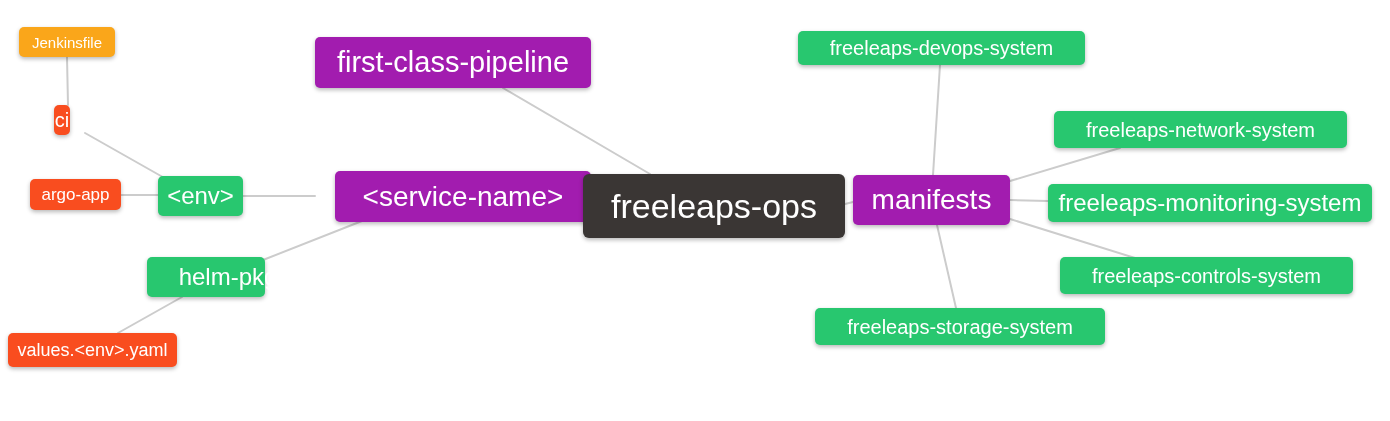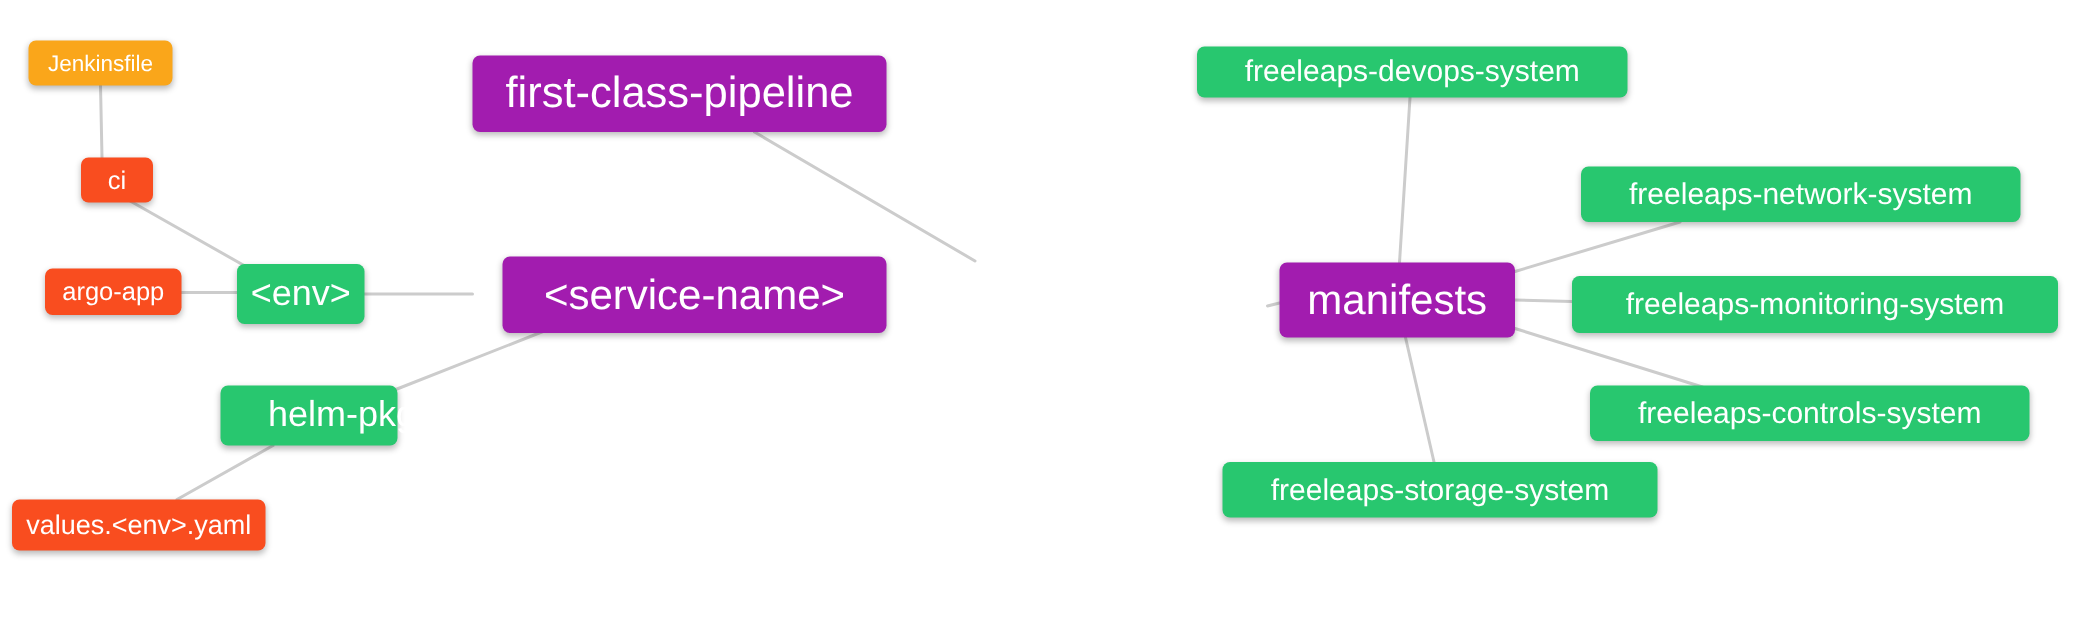--- a/index.html
+++ b/index.html
@@ -63,40 +63,41 @@
     <line x1="845" y1="204" x2="853" y2="202"></line>
     <line x1="933" y1="175" x2="940" y2="65"></line>
     <line x1="1010" y1="181" x2="1120" y2="148"></line>
     <line x1="1010" y1="200" x2="1048" y2="201"></line>
     <line x1="1010" y1="219" x2="1135" y2="258"></line>
     <line x1="937" y1="225" x2="956" y2="308"></line>
   </svg>
 
   <div class="node orange" style="left:19px;  top:27px;  width:96px;  height:30px; font-size:15px;">Jenkinsfile</div>
 
-  <div class="node red" style="left:54px;  top:105px; width:48px;  height:30px; font-size:17px;">ci</div>
+  <div class="node red" style="left:54px;  top:105px; width:16px;  height:30px; font-size:20px;">ci</div>
 
   <div class="node red" style="left:30px;  top:179px; width:91px;  height:31px; font-size:17px;">argo-app</div>
 
   <div class="node green" style="left:158px; top:176px; width:85px;  height:40px; font-size:24px;">&lt;env&gt;</div>
 
   <div class="node green" style="left:147px; top:257px; width:118px; height:40px; font-size:24px;padding-left:44px;">helm-pkg</div>
 
   <div class="node red" style="left:8px;   top:333px; width:169px; height:34px; font-size:18px;">values.&lt;env&gt;.yaml</div>
 
   <div class="node blue" style="left:315px; top:37px;  width:276px; height:51px; font-size:29px;">first-class-pipeline</div>
 
   <div class="node blue" style="left:315px; top:171px; width:256px; height:51px; font-size:28px;margin-left:20px;">&lt;service-name&gt;</div>
 
+  <div class="node dark" style="left:583px; top:174px; width:262px; height:64px; font-size:34px;">freeleaps-ops</div>
 
   <div class="node blue" style="left:853px; top:175px; width:157px; height:50px; font-size:28px;">manifests</div>
 
   <div class="node green" style="left:798px; top:31px;  width:287px; height:34px; font-size:20px;">freeleaps-devops-system</div>
 
   <div class="node green" style="left:1054px; top:111px; width:293px; height:37px; font-size:20px;">freeleaps-network-system</div>
 
-  <div class="node green" style="left:1048px; top:184px; width:324px; height:38px; font-size:20px;">freeleaps-monitoring-system</div>
+  <div class="node green" style="left:1048px; top:184px; width:324px; height:38px; font-size:24px;">freeleaps-monitoring-system</div>
 
   <div class="node green" style="left:1060px; top:257px; width:293px; height:37px; font-size:20px;">freeleaps-controls-system</div>
 
   <div class="node green" style="left:815px; top:308px; width:290px; height:37px; font-size:20px;">freeleaps-storage-system</div>
 
 </div>
 
 </body></html>

